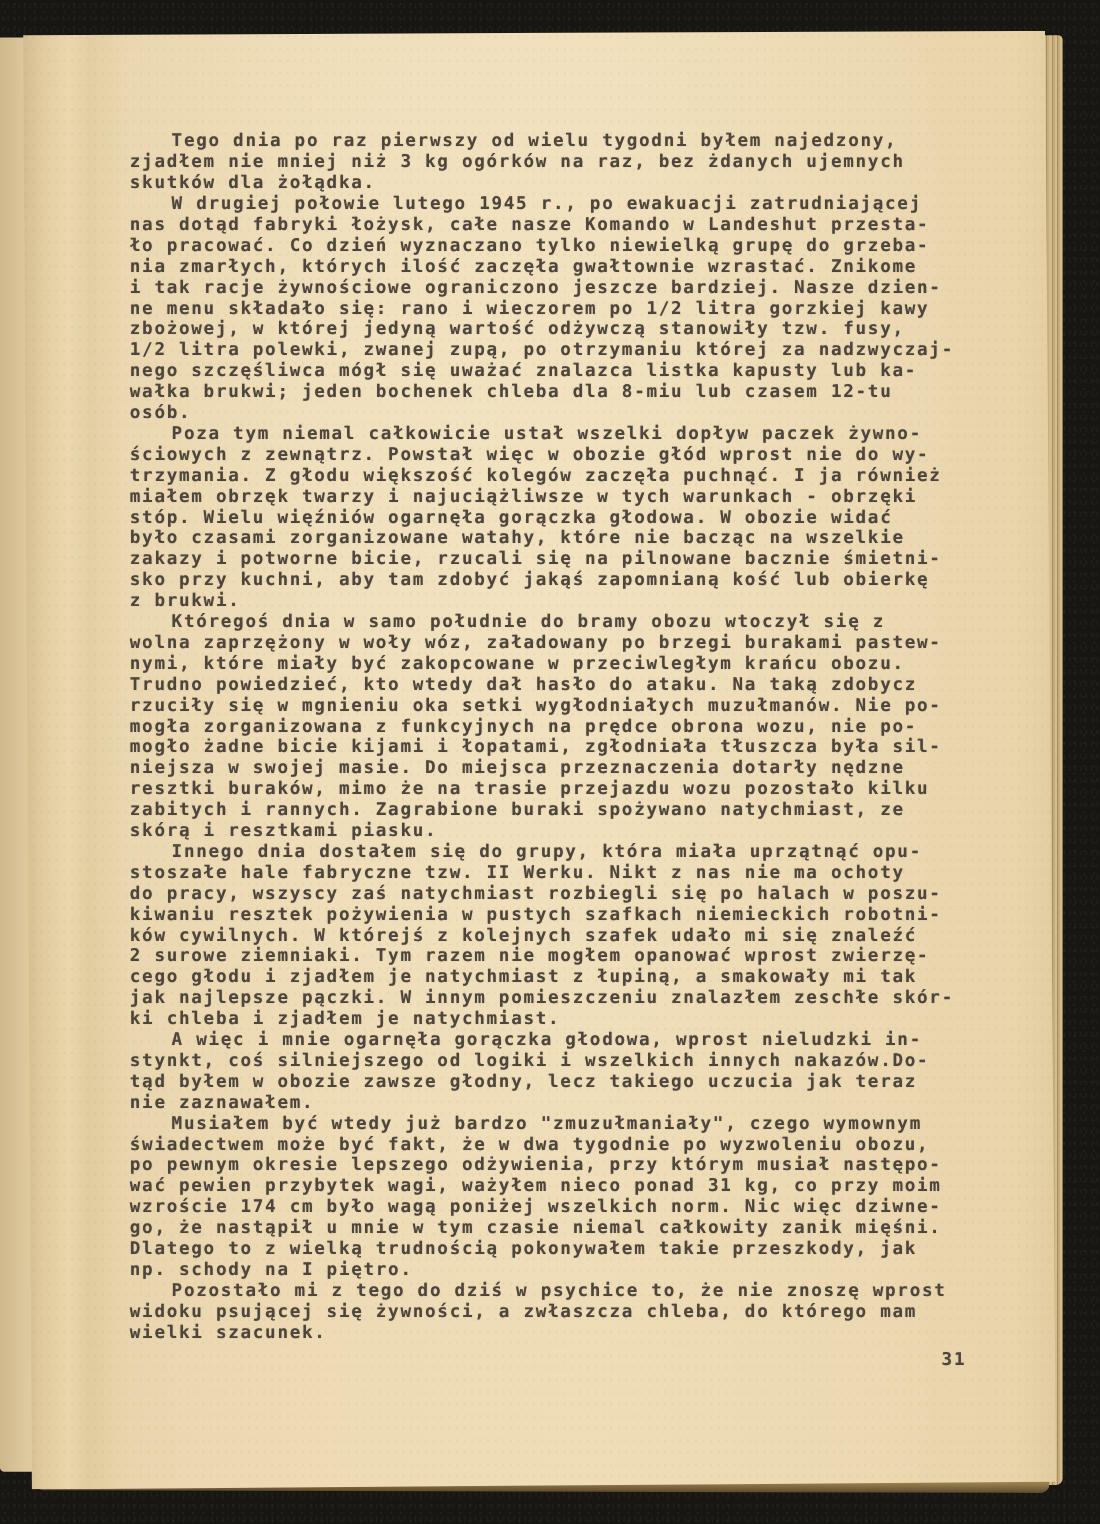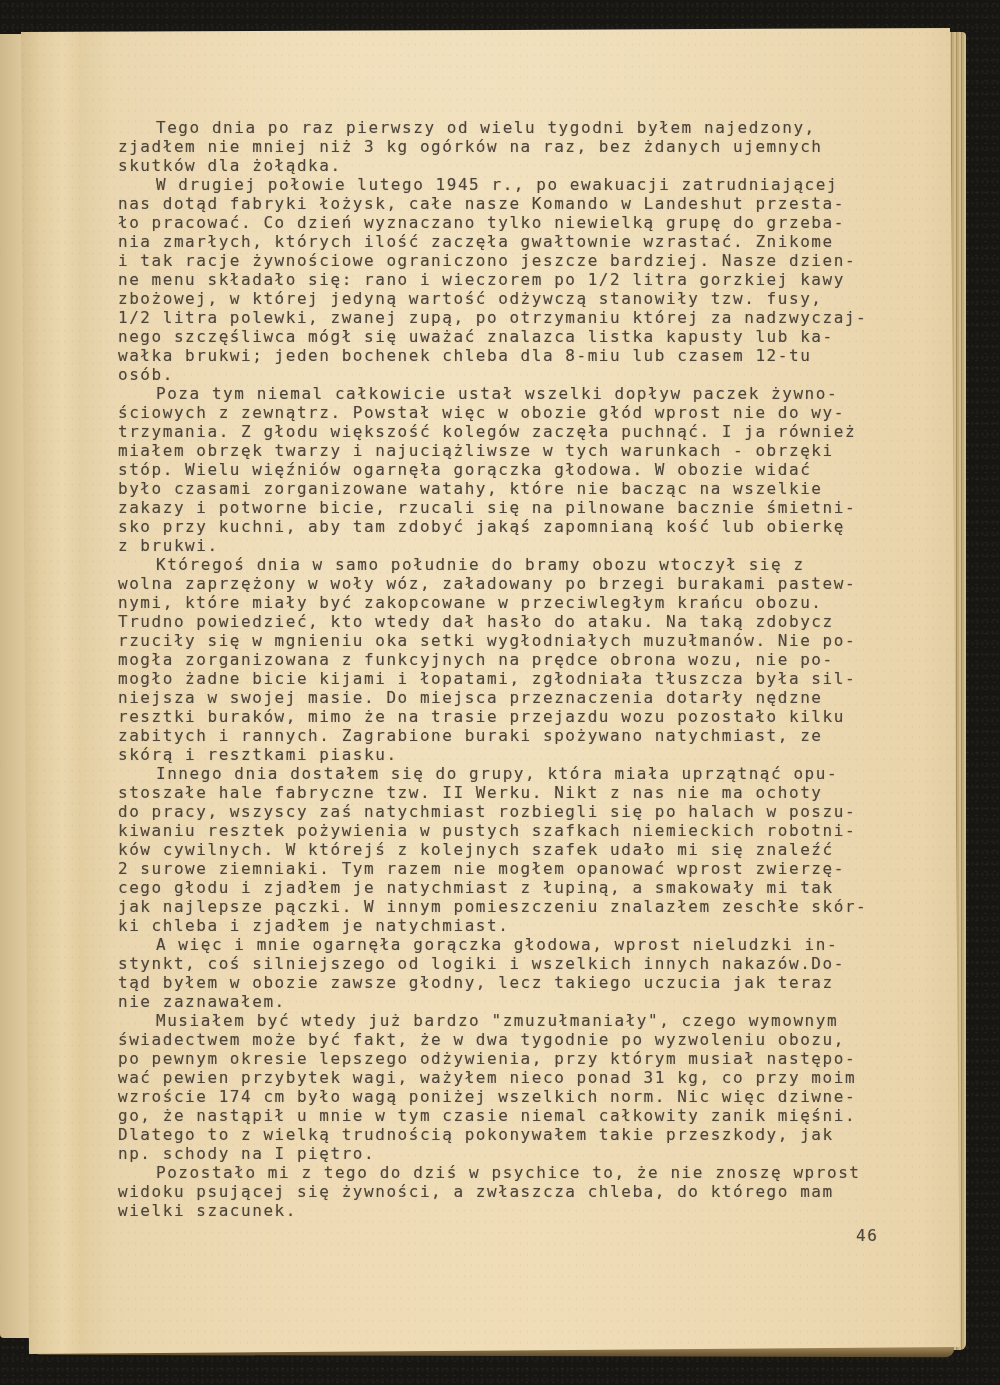--- a/index.html
+++ b/index.html
@@ -10,21 +10,21 @@
   html,body{margin:0;padding:0;}
   body{
     width:1000px;height:1385px;overflow:hidden;position:relative;
     background-color:var(--backdrop);
     background-image:
       radial-gradient(rgba(95,90,72,.16) 1px, transparent 1.4px),
       radial-gradient(rgba(55,52,42,.25) 1px, transparent 1.2px);
     background-size:9px 7px,5px 11px;
     font-family:"DejaVu Sans Mono", monospace;
   }
-  .photo{position:absolute;inset:0;}
+  .photo{position:absolute;inset:0;font-weight:bold;}
   
   .prev-page{
     position:absolute;left:0;top:34px;width:58px;height:1304px;
     background:linear-gradient(90deg,#cdb78b 0%,#dcc79c 35%,#e4d0a6 70%,#c6ae7e 96%,#a68c5e 100%);
     border-radius:0 0 6px 4px;
   }
   
   .stack-right{
     position:absolute;left:944px;top:32px;width:22px;height:1318px;
     background:repeating-linear-gradient(90deg,#d3bc8d 0 2px,#a98f5f 2px 3px,#c4ab7a 3px 5px);
@@ -66,15 +66,15 @@
 </style>
 </head>
 <body>
 
 <div class="photo">
   <div class="prev-page"></div>
   <div class="stack-right"></div>
   <div class="stack-bottom"></div>
   <div class="page">
     <div class="text-block"><div class="para"><div class="line indent">Tego dnia po raz pierwszy od wielu tygodni byłem najedzony,</div><div class="line">zjadłem nie mniej niż 3 kg ogórków na raz, bez żdanych ujemnych</div><div class="line">skutków dla żołądka.</div></div><div class="para"><div class="line indent">W drugiej połowie lutego 1945 r., po ewakuacji zatrudniającej</div><div class="line">nas dotąd fabryki łożysk, całe nasze Komando w Landeshut przesta-</div><div class="line">ło pracować. Co dzień wyznaczano tylko niewielką grupę do grzeba-</div><div class="line">nia zmarłych, których ilość zaczęła gwałtownie wzrastać. Znikome</div><div class="line">i tak racje żywnościowe ograniczono jeszcze bardziej. Nasze dzien-</div><div class="line">ne menu składało się: rano i wieczorem po 1/2 litra gorzkiej kawy</div><div class="line">zbożowej, w której jedyną wartość odżywczą stanowiły tzw. fusy,</div><div class="line">1/2 litra polewki, zwanej zupą, po otrzymaniu której za nadzwyczaj-</div><div class="line">nego szczęśliwca mógł się uważać znalazca listka kapusty lub ka-</div><div class="line">wałka brukwi; jeden bochenek chleba dla 8-miu lub czasem 12-tu</div><div class="line">osób.</div></div><div class="para"><div class="line indent">Poza tym niemal całkowicie ustał wszelki dopływ paczek żywno-</div><div class="line">ściowych z zewnątrz. Powstał więc w obozie głód wprost nie do wy-</div><div class="line">trzymania. Z głodu większość kolegów zaczęła puchnąć. I ja również</div><div class="line">miałem obrzęk twarzy i najuciążliwsze w tych warunkach - obrzęki</div><div class="line">stóp. Wielu więźniów ogarnęła gorączka głodowa. W obozie widać</div><div class="line">było czasami zorganizowane watahy, które nie bacząc na wszelkie</div><div class="line">zakazy i potworne bicie, rzucali się na pilnowane bacznie śmietni-</div><div class="line">sko przy kuchni, aby tam zdobyć jakąś zapomnianą kość lub obierkę</div><div class="line">z brukwi.</div></div><div class="para"><div class="line indent">Któregoś dnia w samo południe do bramy obozu wtoczył się z</div><div class="line">wolna zaprzężony w woły wóz, załadowany po brzegi burakami pastew-</div><div class="line">nymi, które miały być zakopcowane w przeciwległym krańcu obozu.</div><div class="line">Trudno powiedzieć, kto wtedy dał hasło do ataku. Na taką zdobycz</div><div class="line">rzuciły się w mgnieniu oka setki wygłodniałych muzułmanów. Nie po-</div><div class="line">mogła zorganizowana z funkcyjnych na prędce obrona wozu, nie po-</div><div class="line">mogło żadne bicie kijami i łopatami, zgłodniała tłuszcza była sil-</div><div class="line">niejsza w swojej masie. Do miejsca przeznaczenia dotarły nędzne</div><div class="line">resztki buraków, mimo że na trasie przejazdu wozu pozostało kilku</div><div class="line">zabitych i rannych. Zagrabione buraki spożywano natychmiast, ze</div><div class="line">skórą i resztkami piasku.</div></div><div class="para"><div class="line indent">Innego dnia dostałem się do grupy, która miała uprzątnąć opu-</div><div class="line">stoszałe hale fabryczne tzw. II Werku. Nikt z nas nie ma ochoty</div><div class="line">do pracy, wszyscy zaś natychmiast rozbiegli się po halach w poszu-</div><div class="line">kiwaniu resztek pożywienia w pustych szafkach niemieckich robotni-</div><div class="line">ków cywilnych. W którejś z kolejnych szafek udało mi się znaleźć</div><div class="line">2 surowe ziemniaki. Tym razem nie mogłem opanować wprost zwierzę-</div><div class="line">cego głodu i zjadłem je natychmiast z łupiną, a smakowały mi tak</div><div class="line">jak najlepsze pączki. W innym pomieszczeniu znalazłem zeschłe skór-</div><div class="line">ki chleba i zjadłem je natychmiast.</div></div><div class="para"><div class="line indent">A więc i mnie ogarnęła gorączka głodowa, wprost nieludzki in-</div><div class="line">stynkt, coś silniejszego od logiki i wszelkich innych nakazów.Do-</div><div class="line">tąd byłem w obozie zawsze głodny, lecz takiego uczucia jak teraz</div><div class="line">nie zaznawałem.</div></div><div class="para"><div class="line indent">Musiałem być wtedy już bardzo "zmuzułmaniały", czego wymownym</div><div class="line">świadectwem może być fakt, że w dwa tygodnie po wyzwoleniu obozu,</div><div class="line">po pewnym okresie lepszego odżywienia, przy którym musiał następo-</div><div class="line">wać pewien przybytek wagi, ważyłem nieco ponad 31 kg, co przy moim</div><div class="line">wzroście 174 cm było wagą poniżej wszelkich norm. Nic więc dziwne-</div><div class="line">go, że nastąpił u mnie w tym czasie niemal całkowity zanik mięśni.</div><div class="line">Dlatego to z wielką trudnością pokonywałem takie przeszkody, jak</div><div class="line">np. schody na I piętro.</div></div><div class="para"><div class="line indent">Pozostało mi z tego do dziś w psychice to, że nie znoszę wprost</div><div class="line">widoku psującej się żywności, a zwłaszcza chleba, do którego mam</div><div class="line">wielki szacunek.</div></div></div>
-    <div class="page-number">46</div>
+    <div class="page-number">31</div>
   </div>
 </div>
 
 </body></html>

